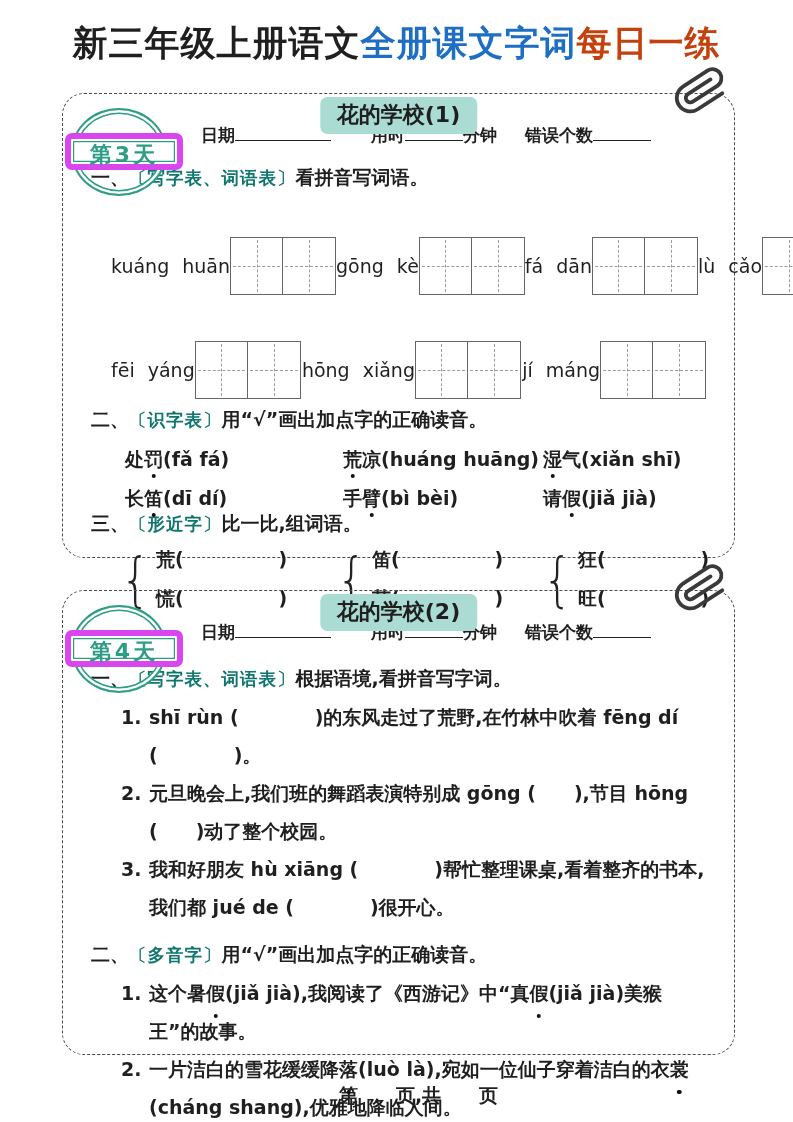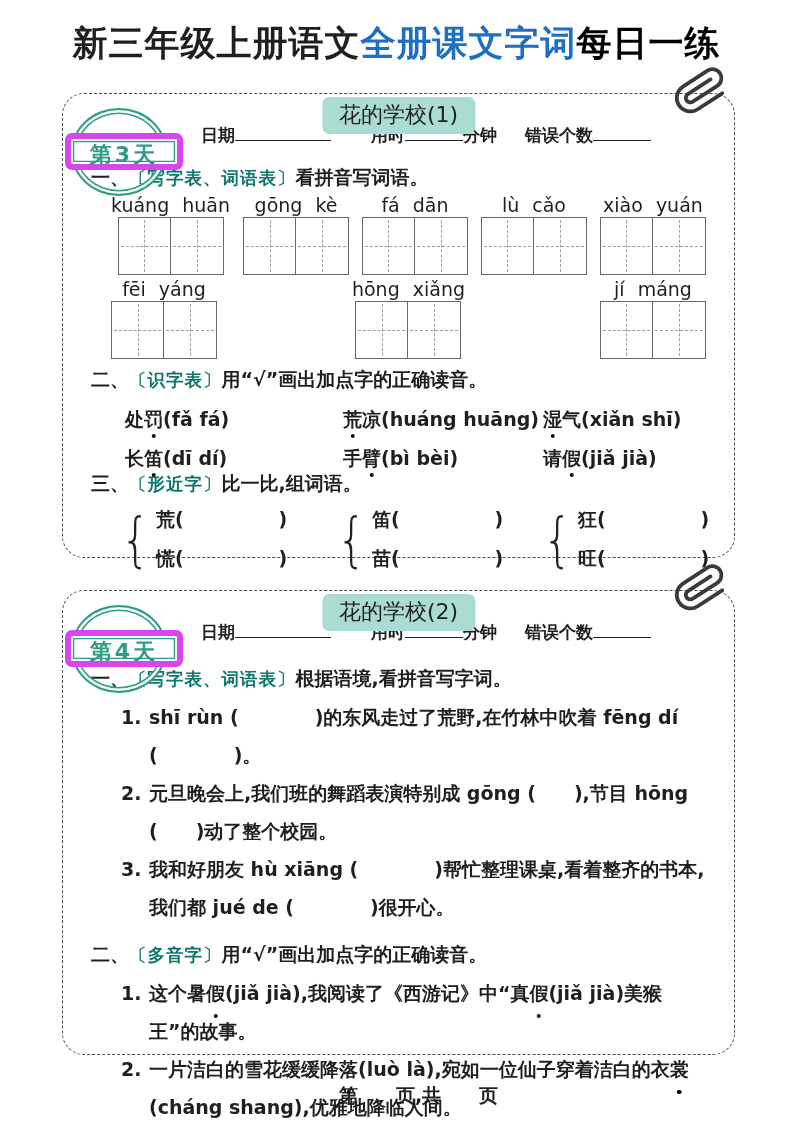--- a/index.html
+++ b/index.html
@@ -14,21 +14,21 @@
   
   .title {
     text-align: center;
     padding-top: 20px;
     font-size: 35px;
     font-weight: 900;
     letter-spacing: 1px;
     white-space: nowrap;
   }
   .t-blue { color: #1E6FC4; }
-  .t-red  { color: #000000; }
+  .t-red  { color: #c2410c; }
 
   
   .panel {
     position: relative;
     margin: 0 58px 0 62px;
     width: 673px;
     height: 465px;
     border: 1.8px dashed #4a4a4a;
     border-radius: 22px;
     padding: 8px 24px 8px 28px;
@@ -57,38 +57,38 @@
     background:#fff; border:6px solid #d946ef; border-radius:7px;
     box-shadow: inset 0 0 0 2px #fff, inset 0 0 0 3.2px #2E9D85;
     color:#2E9D85; font-weight:800; font-size:22px;
     text-align:center; line-height:32px; letter-spacing:3px;
   }
 
   
   .lesson {
     position:absolute; top:3px; left:50%; transform:translateX(-50%);
     background:#ABDCD4; padding:3px 17px 4px;
-    border-radius:7px; font-size:22px; font-weight:400; white-space:nowrap;
+    border-radius:7px; font-size:22px; font-weight:700; white-space:nowrap;
   }
 
   
   .meta { margin: 22px 0 0 110px; font-size:17px; font-weight:700; white-space:nowrap; }
   .ul { display:inline-block; border-bottom:1.7px solid #222; height:15px; vertical-align:baseline; }
   .ul-lg { width:96px; margin-right:40px; }
   .ul-md { width:58px; }
   .gap-md { display:inline-block; width:28px; }
 
   
   .sec-h { font-size:19px; font-weight:800; white-space:nowrap; }
   .sec-h .tag { color:#0f766e; font-weight:600; font-size:17.5px; letter-spacing:1px; }
   .h-1 { margin-top:18px; }
 
   
   .pinrow { display:flex; justify-content:space-between; margin:2px 4px 0 20px; }
-  .pword  { display:flex; flex-direction:column; align-items:center; }
+  .pword  { display:flex; flex-direction:row; align-items:center;margin-top:44px; }
   .pin    { font-size:19px; height:24px; line-height:24px; word-spacing:7px; white-space:nowrap; }
   .gbox   { display:flex; border:1.5px solid #666; background:#fff; }
   .cell   { width:52px; height:56px; position:relative; border-right:1.5px solid #666; }
   .cell:last-child { border-right:none; }
   .cell::before { content:""; position:absolute; left:50%; top:2px; bottom:2px; border-left:1.2px dashed #9c9c9c; }
   .cell::after  { content:""; position:absolute; top:50%; left:2px; right:2px; border-top:1.2px dashed #9c9c9c; }
 
   
   .drow { display:flex; margin:13px 0 0 34px; }
   .ditem { font-size:19px; font-weight:600; line-height:26px; white-space:nowrap; }

